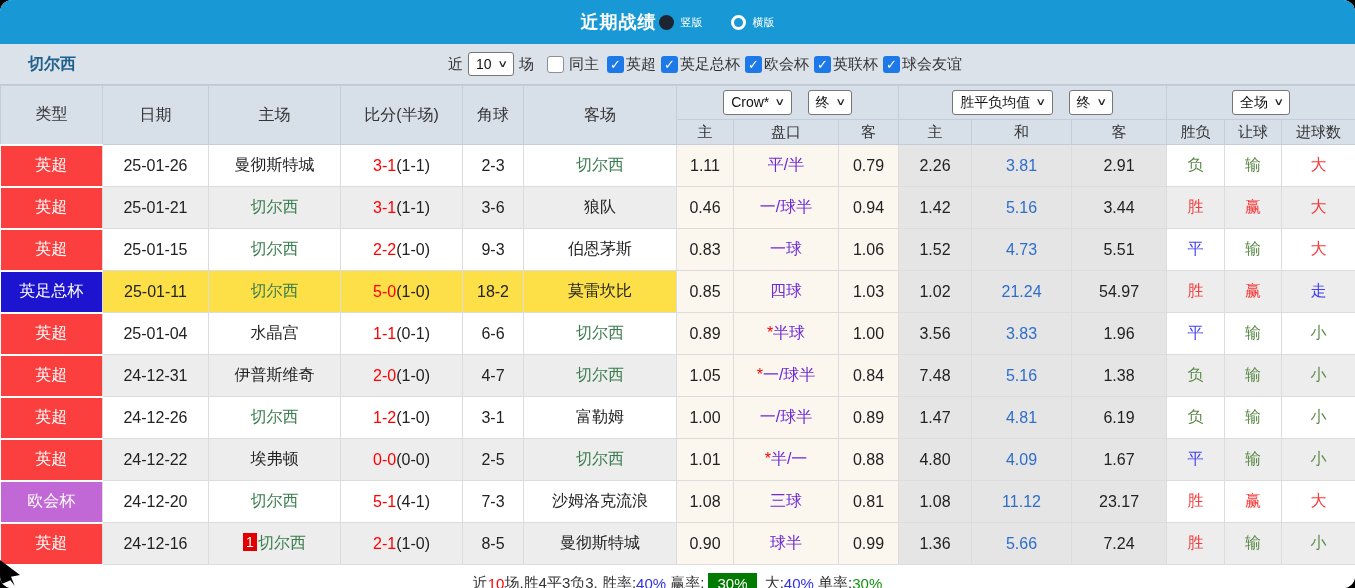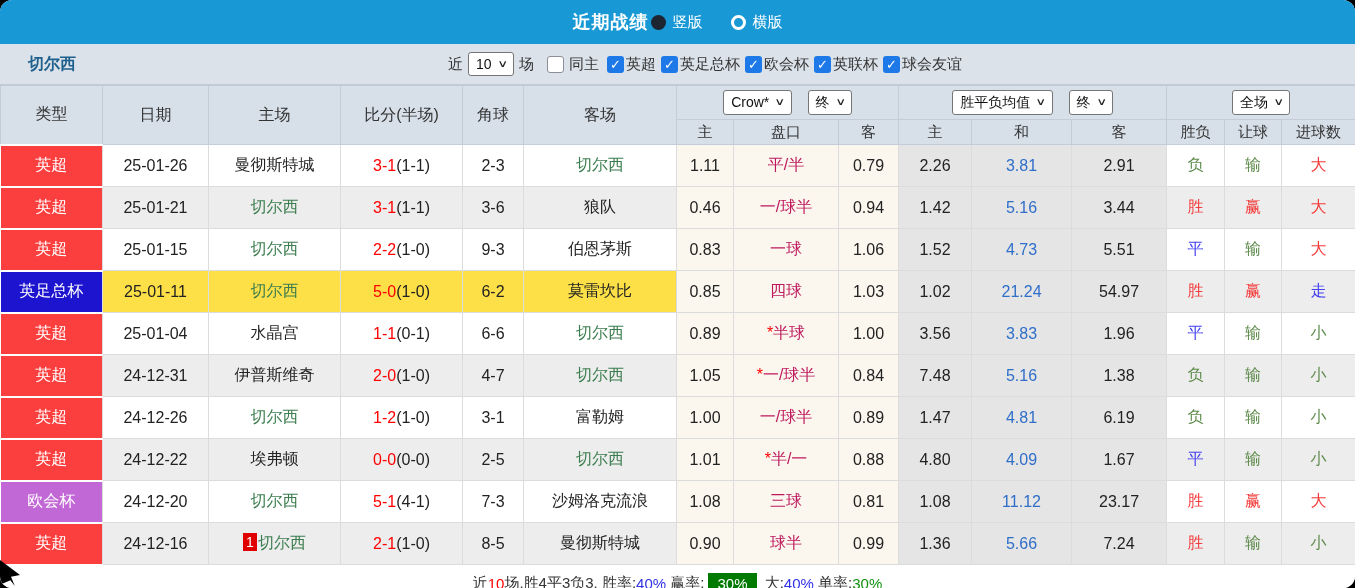--- a/index.html
+++ b/index.html
@@ -4,21 +4,21 @@
 <style>
   html,body{margin:0;padding:0;background:#000;}
   body{font-family:"Liberation Sans","DejaVu Sans",sans-serif;}
   .app{position:relative;width:1355px;height:588px;background:#fff;border-radius:12px;overflow:hidden;}
 
   
   .titlebar{height:44px;background:#1899d5;display:flex;align-items:center;justify-content:center;color:#fff;}
   .panel-title{font-size:18px;font-weight:bold;letter-spacing:1px;}
   .radio-filled{width:15px;height:15px;border-radius:50%;background:#1d2531;margin-left:2px;flex:none;}
   .radio-ring{width:15px;height:15px;border-radius:50%;border:3.5px solid #fff;box-sizing:border-box;margin-left:28px;flex:none;}
-  .radio-label{font-size:15px;margin-left:7px;}
+  .radio-label{font-size:11px;margin-left:7px;}
 
   
   .filterbar{position:relative;height:40px;background:#dbe2ea;border-bottom:1px solid #c0c9d4;}
   .team-name{position:absolute;left:28px;top:10px;font-size:16px;font-weight:bold;color:#1e5f8c;}
   .filter-controls{position:absolute;left:448px;top:0;height:40px;display:flex;align-items:center;gap:5px;font-size:15px;color:#333;}
   .select-box{display:inline-flex;align-items:center;background:#fff;border:1px solid #767676;border-radius:3px;padding:3px 7px;font-size:14px;color:#111;line-height:1.2;}
   .select-box .arrow{margin-left:7px;font-size:10px;color:#222;transform:scaleX(1.5);}
   .select-box .arrow::after{content:"∨";}
   .cb{width:17px;height:17px;border-radius:3px;display:inline-flex;align-items:center;justify-content:center;flex:none;box-sizing:border-box;}
   .cb-on{background:#1d78e8;color:#fff;font-size:13px;font-weight:bold;}
@@ -41,21 +41,21 @@
   .t-blue{background:#1d14cf;}
   .t-purple{background:#c267d6;}
   .sh-odd{background:#fff;}
   .sh-even{background:#ededed;}
   .sh-hl{background:#fde047;}
   .odds-bg{background:#fbf6ee;}
   .avg-bg{background:#e5e5e5;}
   .team-green{color:#3c7d4f;}
   .score-main{color:#f00;}
   .half{color:#222;}
-  .handicap{color:#be185d;}
+  .handicap{color:#6d28d9;}
   .star{color:#f00;}
   .avg-mid{color:#2f6ec9;}
   .res-red{color:#f43b3b;}
   .res-blue{color:#4340f0;}
   .res-green{color:#5c8a4a;}
   .rank-badge{display:inline-block;background:#e00000;color:#fff;font-size:14px;line-height:18px;padding:0 3px;margin-right:1px;vertical-align:1px;}
 
   
   .footer{height:35px;display:flex;align-items:center;justify-content:center;background:#fff;font-size:15px;color:#333;}
   .footer span{white-space:pre;}
@@ -227,21 +227,21 @@
           <td class="avg-bg">5.51</td>
           <td class="sh-odd res-blue">平</td>
           <td class="sh-odd res-green">输</td>
           <td class="sh-odd res-red">大</td>
         </tr>
         <tr>
           <td class="type t-blue">英足总杯</td>
           <td class="sh-hl">25-01-11</td>
           <td class="sh-hl"><span class="team-green">切尔西</span></td>
           <td class="sh-hl"><span class="score-main">5-0</span><span class="half">(1-0)</span></td>
-          <td class="sh-hl">6-2</td>
+          <td class="sh-hl">18-2</td>
           <td class="sh-hl"><span>莫雷坎比</span></td>
           <td class="odds-bg">0.85</td>
           <td class="odds-bg"><span class="handicap">四球</span></td>
           <td class="odds-bg">1.03</td>
           <td class="avg-bg">1.02</td>
           <td class="avg-bg avg-mid">21.24</td>
           <td class="avg-bg">54.97</td>
           <td class="sh-even res-red">胜</td>
           <td class="sh-even res-red">赢</td>
           <td class="sh-even res-blue">走</td>

